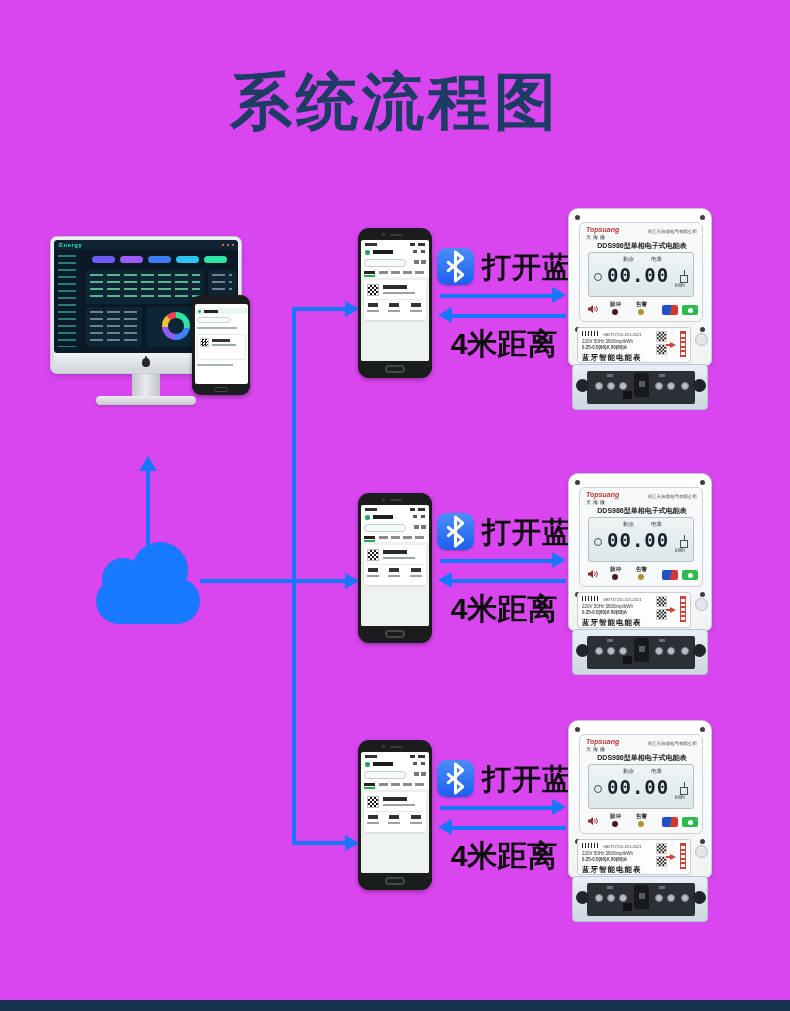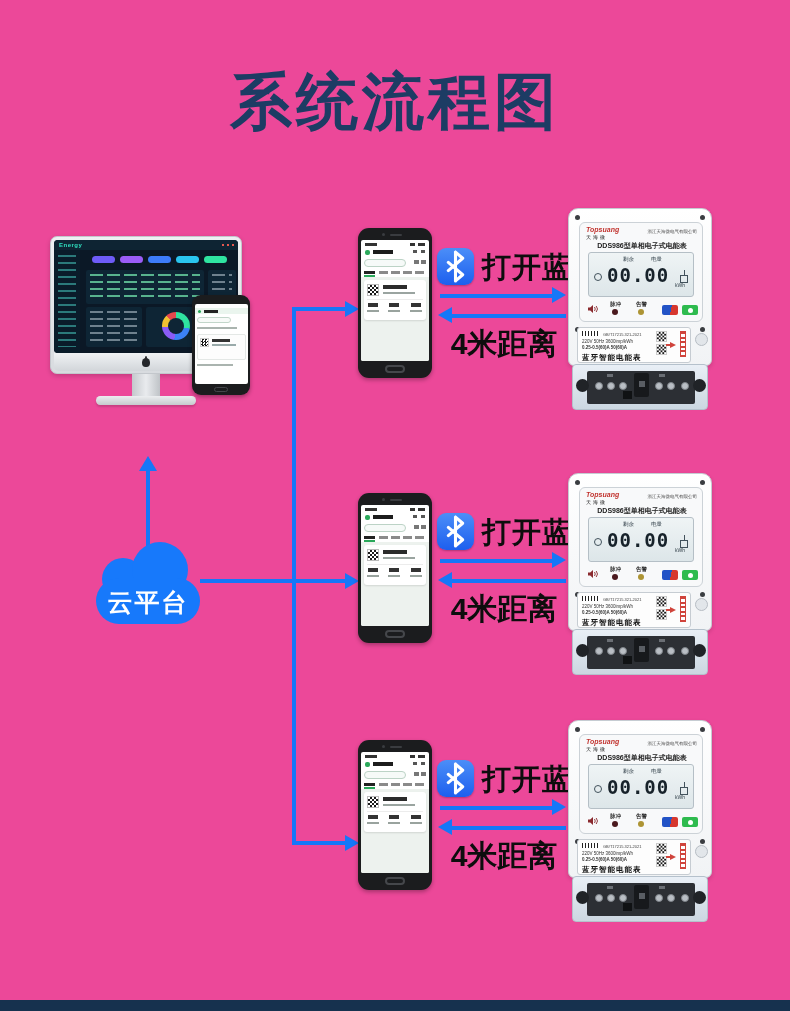--- a/index.html
+++ b/index.html
@@ -1,18 +1,18 @@
 <!DOCTYPE html>
 <html><head>
 <meta charset="utf-8">
 <style>
   html,body{margin:0;padding:0;background:#fff;}
   *{box-sizing:border-box;}
   body{font-family:"Liberation Sans","DejaVu Sans",sans-serif;}
-  .canvas{position:relative;width:790px;height:1011px;background:#ec4899;overflow:hidden;margin:0 auto;}
+  .canvas{position:relative;width:790px;height:1011px;background:#d946ef;overflow:hidden;margin:0 auto;}
 
   
   .page-title{position:absolute;left:0;top:60px;width:790px;text-align:center;
     font-size:62px;font-weight:bold;letter-spacing:4px;color:#1d3c64;}
   .footer-bar{position:absolute;left:0;top:1000px;width:790px;height:11px;background:#16314e;}
 
   
   .line{position:absolute;background:#1677f8;}
   .head-right{position:absolute;width:0;height:0;border-top:8px solid transparent;
     border-bottom:8px solid transparent;border-left:14px solid #1677f8;}
@@ -237,21 +237,20 @@
 
   </div>
 
   <div class="head-up" style="left:139px;top:456px;"></div>
   <div class="line" style="left:146px;top:470px;width:4px;height:86px;"></div>
 
   <div class="cloud">
     <span class="b1"></span>
     <span class="b2"></span>
     <span class="body"></span>
-    <span class="cloud-label">云平台</span>
   </div>
 
   <div class="line" style="left:292px;top:307px;width:4px;height:538px;"></div>
   <div class="line" style="left:292px;top:307px;width:54px;height:4px;"></div>
   <div class="head-right" style="left:345px;top:301px;"></div>
   <div class="line" style="left:200px;top:579px;width:146px;height:4px;"></div>
   <div class="head-right" style="left:345px;top:573px;"></div>
   <div class="line" style="left:292px;top:841px;width:54px;height:4px;"></div>
   <div class="head-right" style="left:345px;top:835px;"></div>
 

